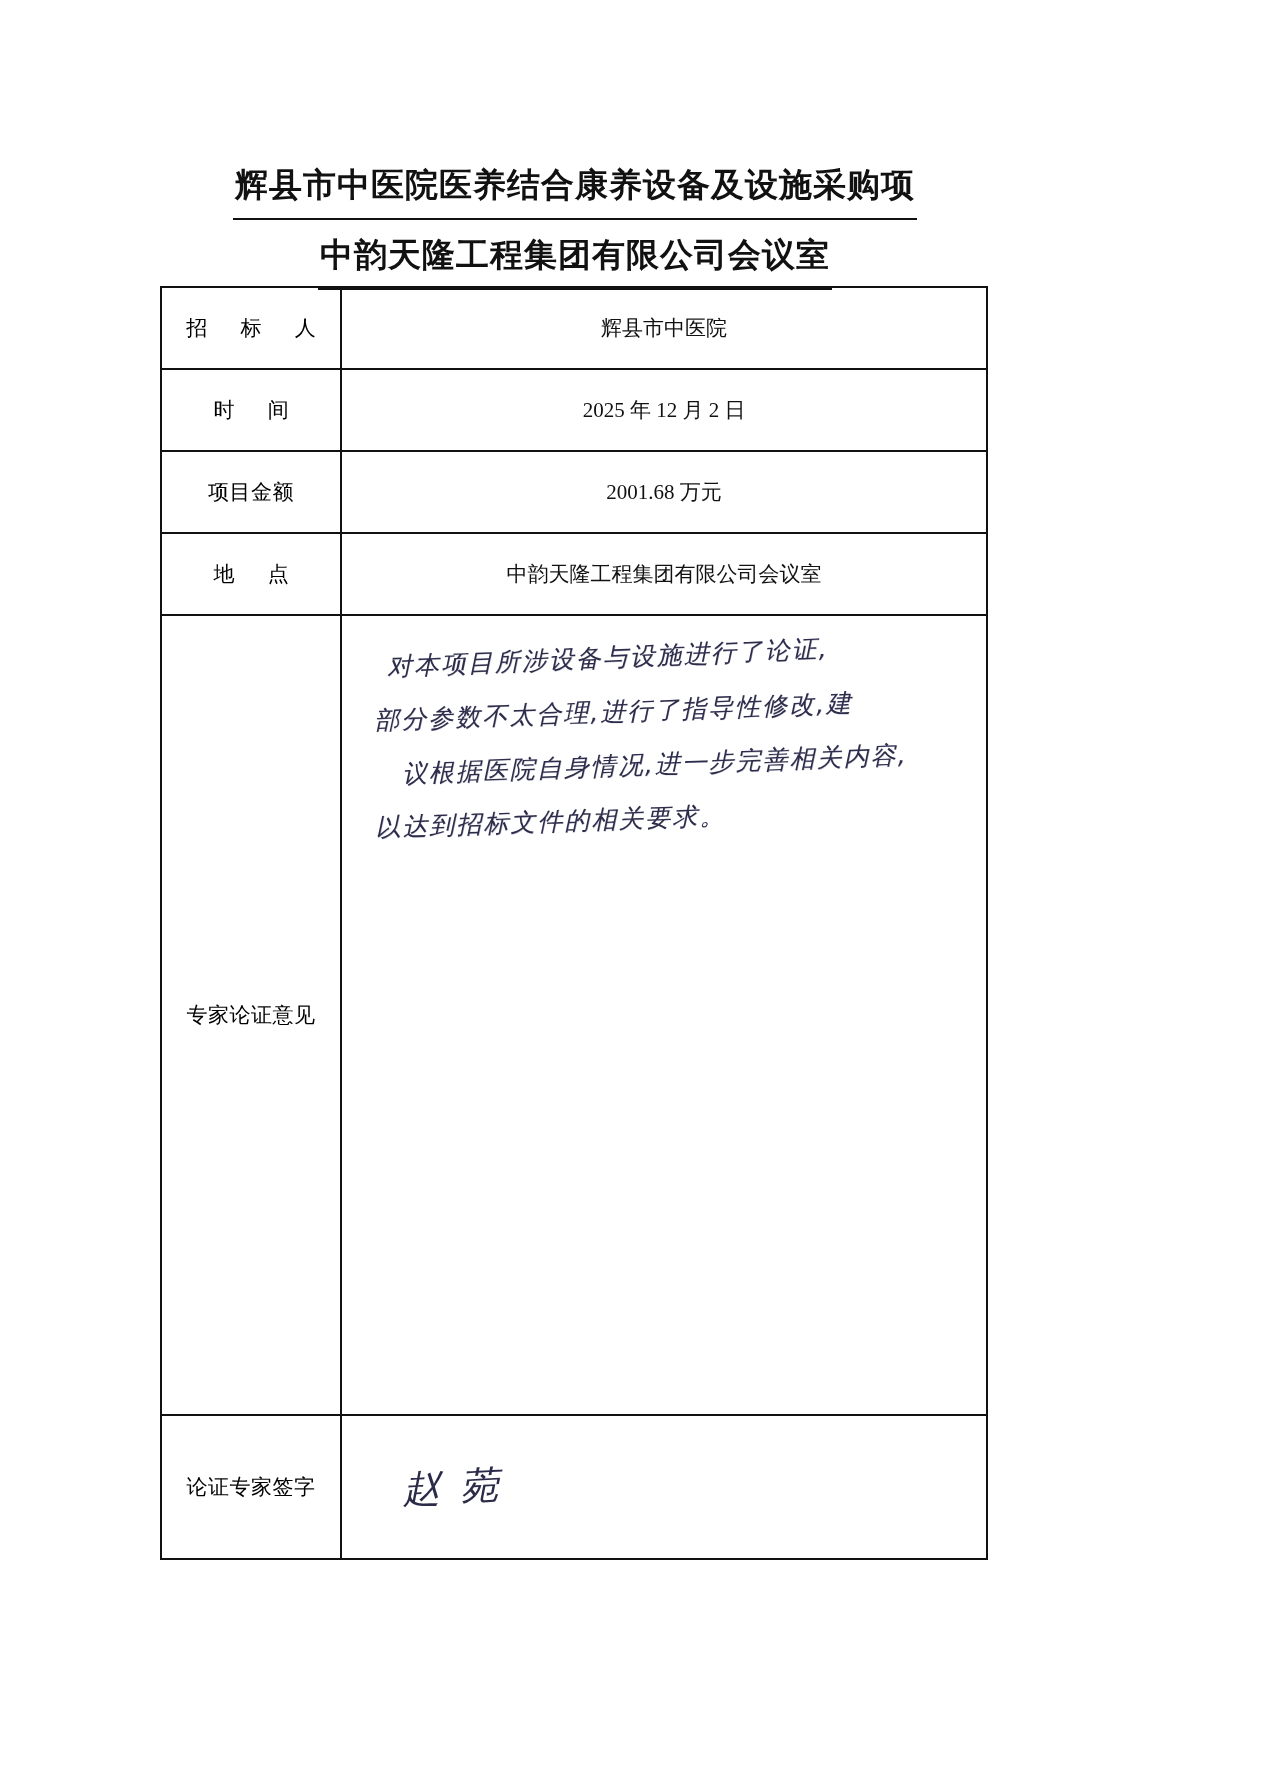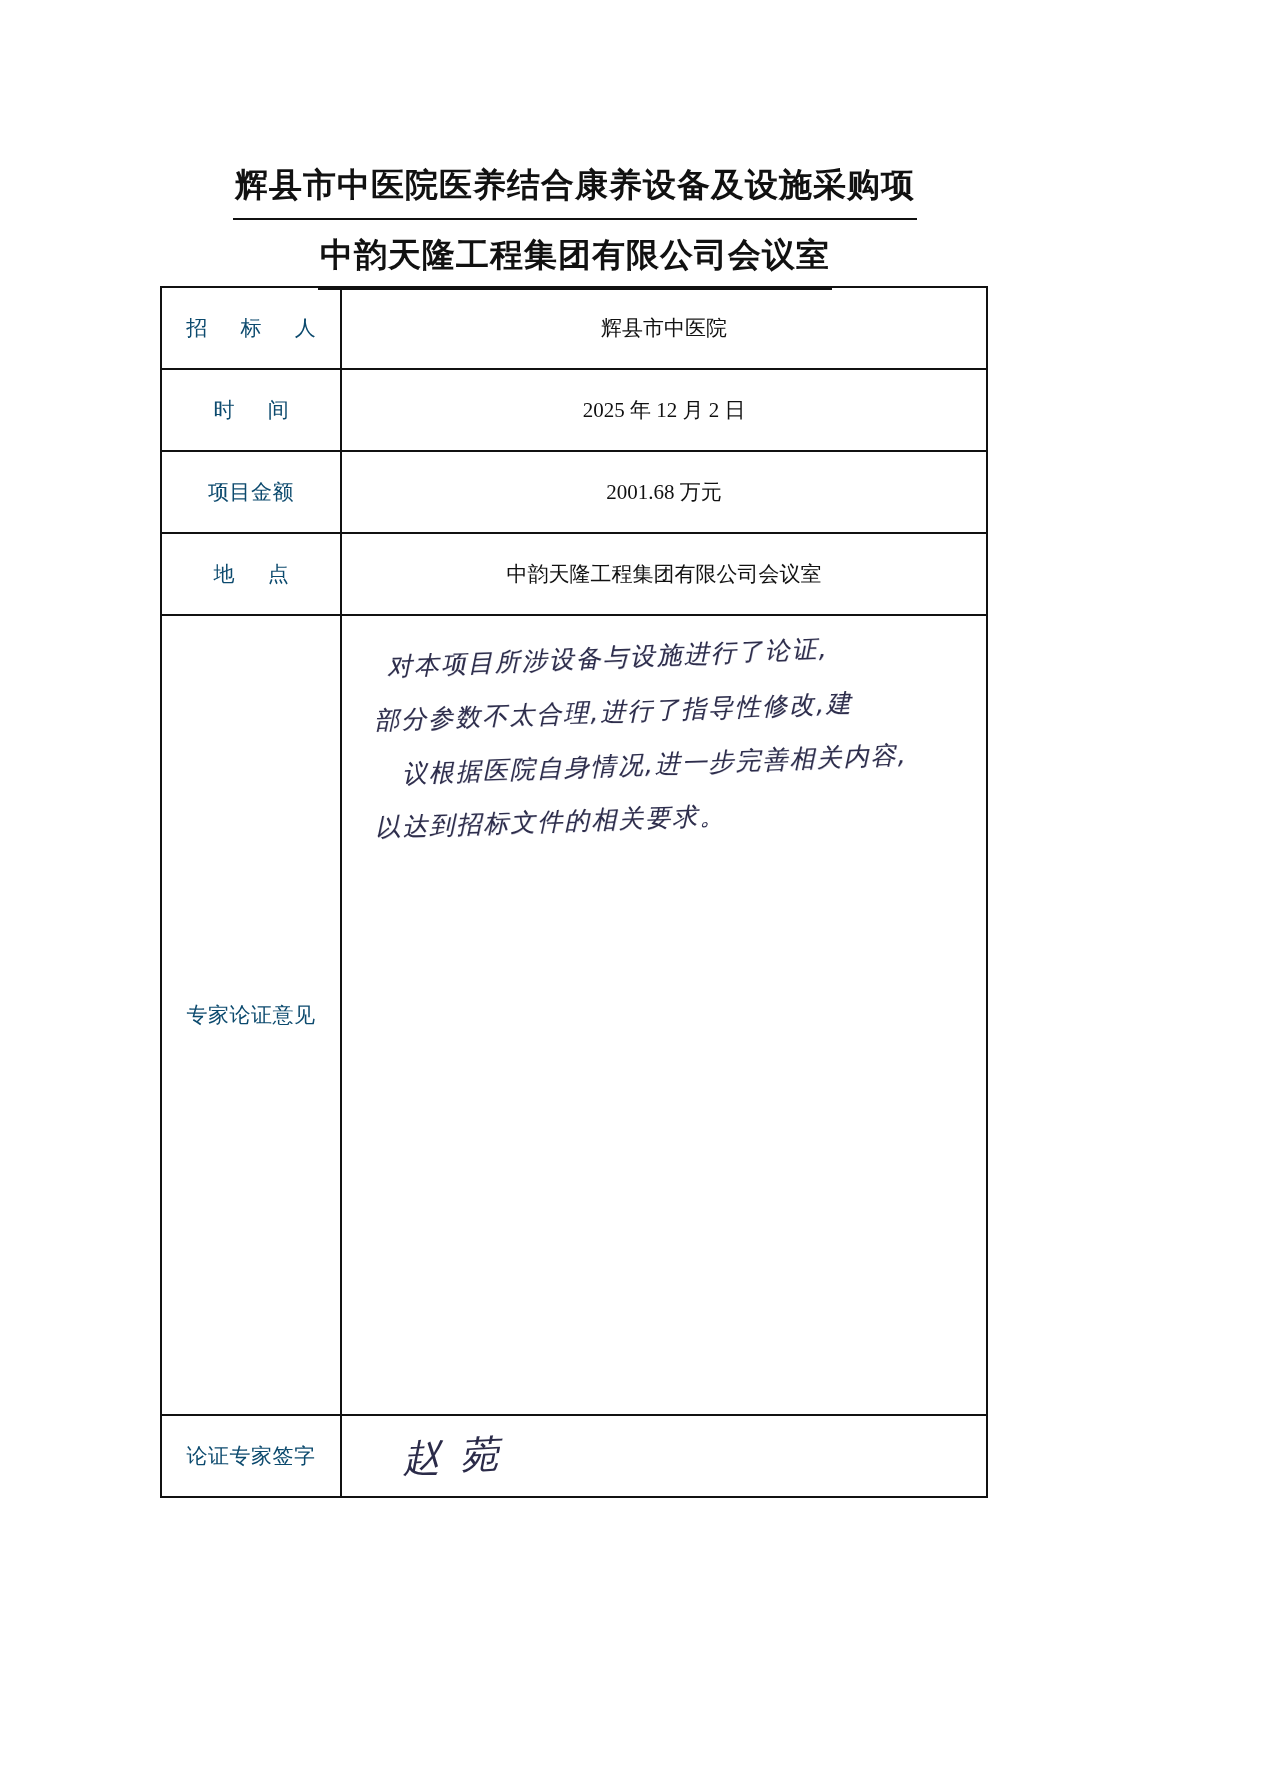--- a/index.html
+++ b/index.html
@@ -67,21 +67,21 @@
   .cell-label {
     width: 180px;
     min-width: 180px;
     border-right: 2px solid #111;
     box-sizing: border-box;
     display: flex;
     align-items: center;
     justify-content: center;
     font-size: 21px;
     letter-spacing: 0.5px;
-    color: #0c4a6e;
+    color: #000000;
     padding: 4px 6px;
   }
   .cell-label.spaced {
     letter-spacing: 14px;
     text-indent: 14px;
   }
   .cell-value {
     flex: 1;
     box-sizing: border-box;
     display: flex;
@@ -89,21 +89,21 @@
     justify-content: center;
     font-size: 21px;
     color: #111;
     padding: 4px 14px;
   }
   .r-tenderer { height: 82px; }
   .r-time { height: 82px; }
   .r-amount { height: 82px; }
   .r-place { height: 82px; }
   .r-opinion { height: 800px; }
-  .r-sign { height: 80px; }
+  .r-sign { height: 142px; }
 
   .r-opinion .cell-label {
     align-items: center;
   }
   .r-opinion .cell-value {
     align-items: flex-start;
     justify-content: flex-start;
     padding: 0;
     position: relative;
   }

